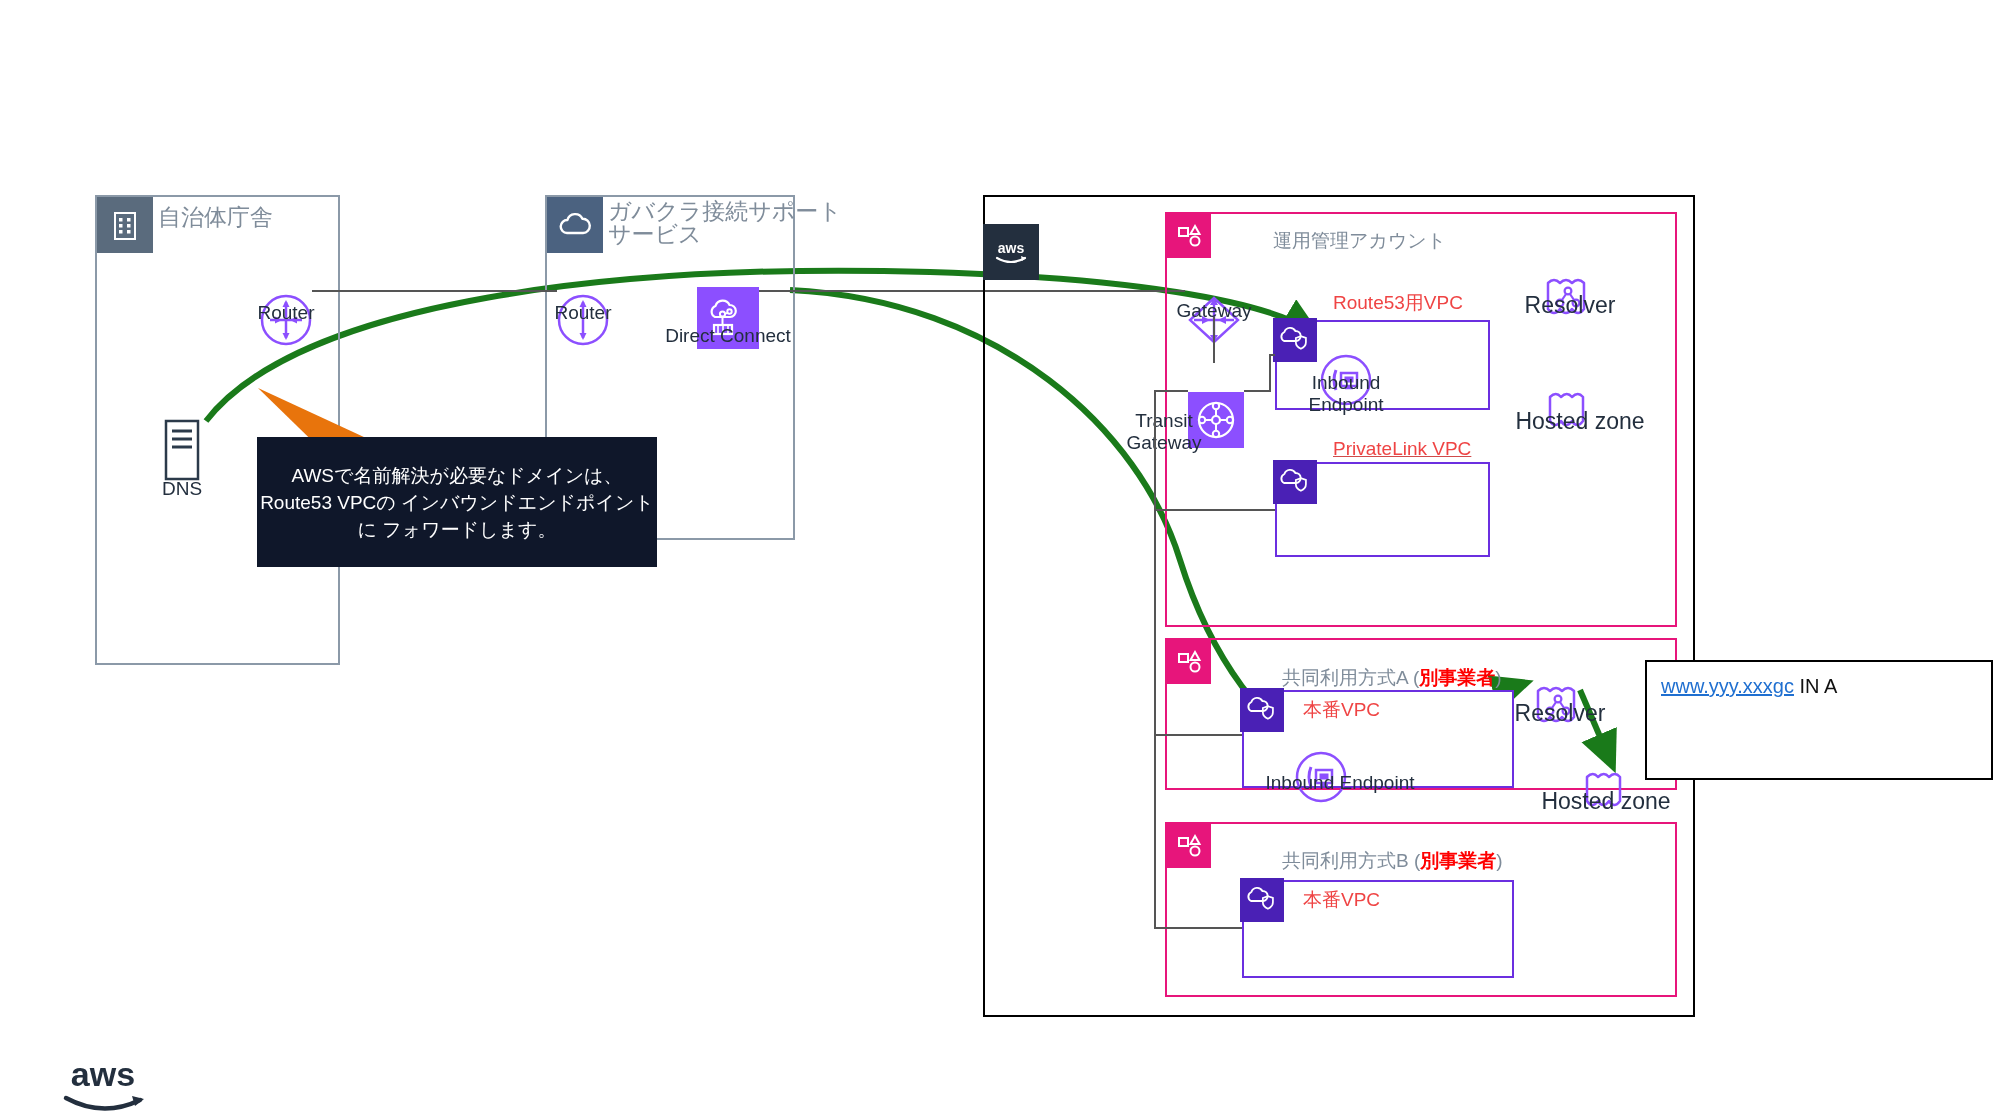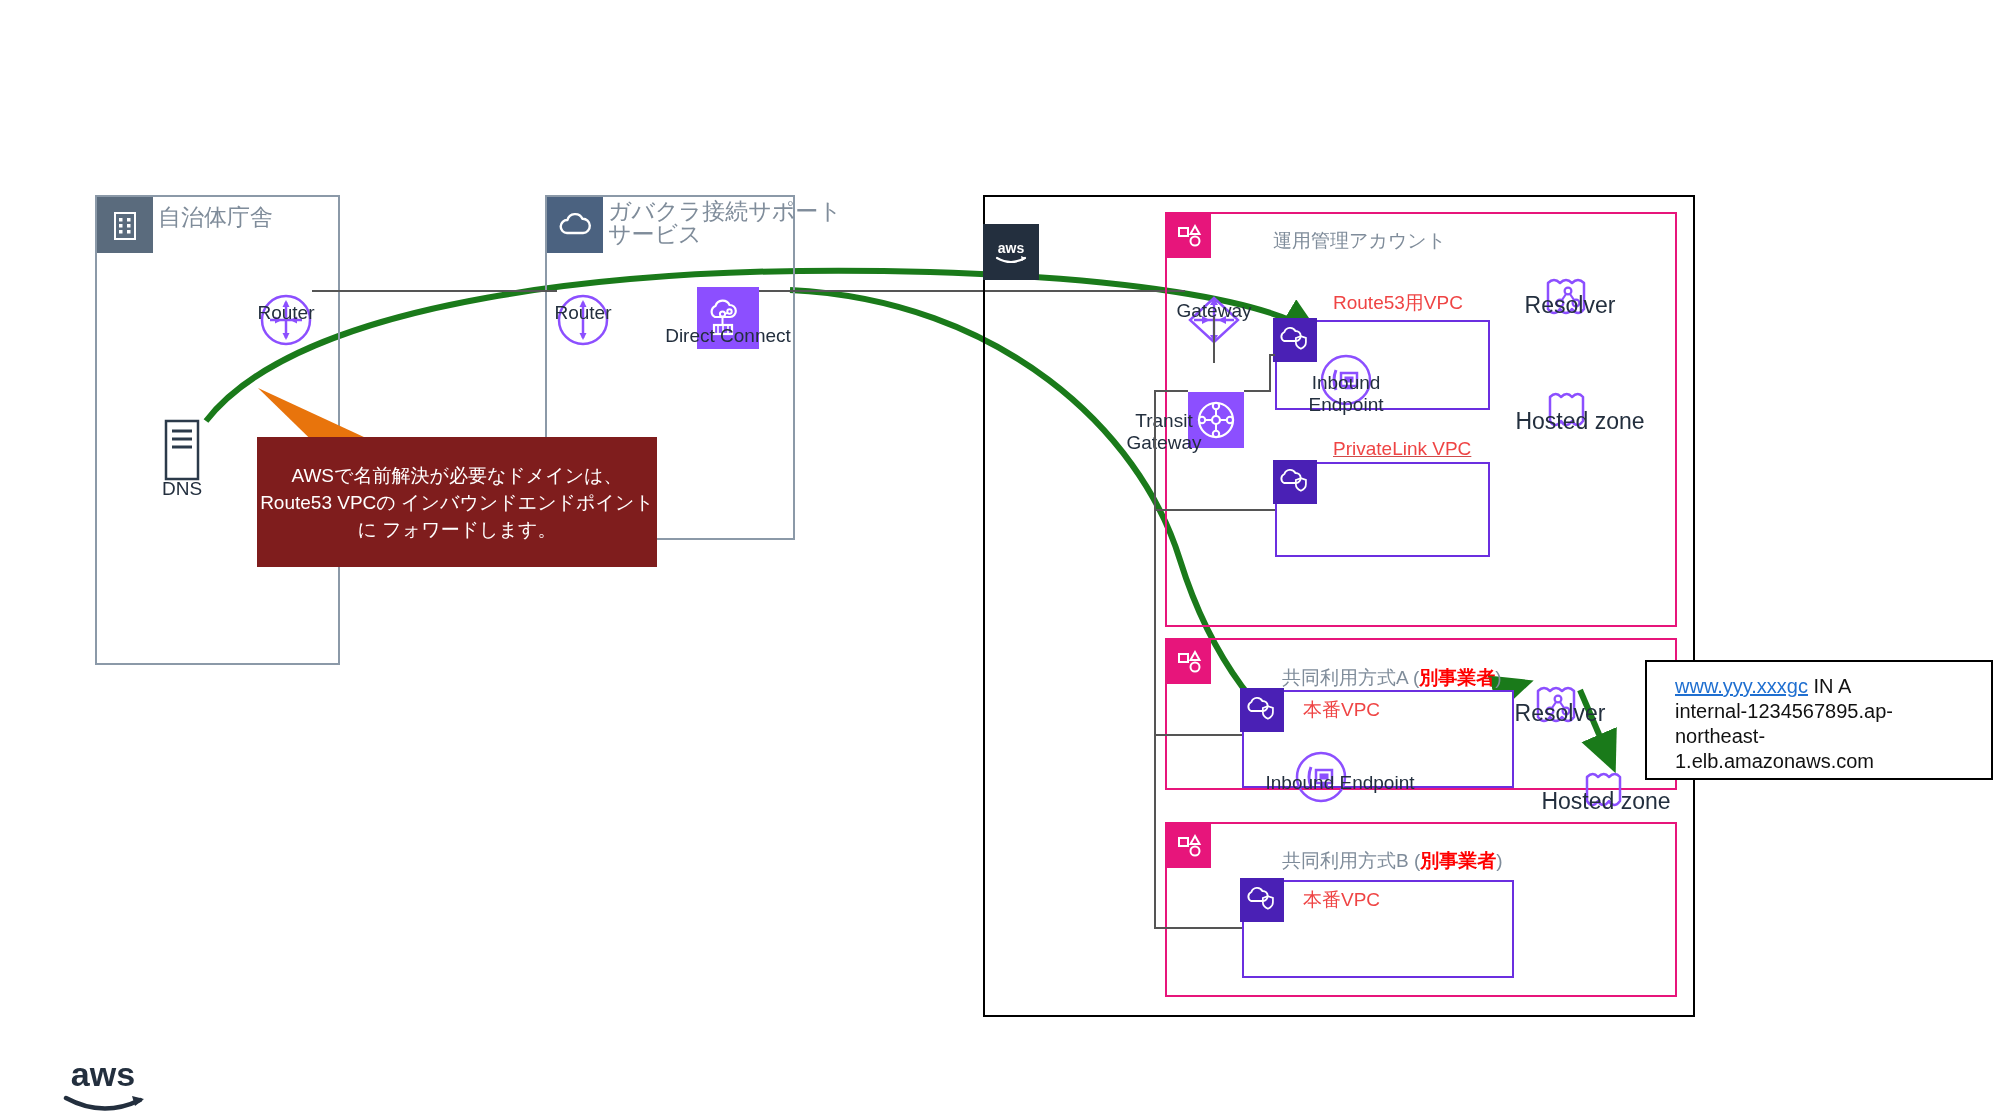--- a/index.html
+++ b/index.html
@@ -14,24 +14,24 @@
   .acct-ico{position:absolute;left:0;top:0;width:44px;height:44px;background:#e7157b;display:flex;align-items:center;justify-content:center;}
   .acct-title{position:absolute;color:#7f8c9a;font-size:19px;white-space:nowrap;}
   .acct-title b{color:#ff0000;font-weight:bold;}
   .vpc{position:absolute;box-sizing:border-box;border:2px solid #6b2fe0;background:#fff;}
   .vpc-ico{position:absolute;left:-2px;top:-2px;width:44px;height:44px;background:#4a20b5;display:flex;align-items:center;justify-content:center;}
   .vpc-title{position:absolute;color:#ef4444;font-size:19px;white-space:nowrap;}
   .vpc-title.ul{text-decoration:underline;text-decoration-color:#d04a4a;}
   .lbl{position:absolute;font-size:19px;line-height:22px;color:#232f3e;text-align:center;white-space:pre-line;}
   .lbl-lg{position:absolute;font-size:23px;line-height:26px;color:#232f3e;text-align:center;white-space:nowrap;}
   .ico-sq{position:absolute;display:flex;align-items:center;justify-content:center;margin-top:29px;}
-  .callout{position:absolute;background:#7f1d1d;color:#ffffff;font-size:19px;line-height:27px;
+  .callout{position:absolute;background:#0f172a;color:#ffffff;font-size:19px;line-height:27px;
            text-align:center;display:flex;align-items:center;justify-content:center;}
   .dnsbox{position:absolute;box-sizing:border-box;border:2px solid #000;background:#fff;
-          font-size:20px;line-height:25px;color:#111;padding:12px 28px;}
+          font-size:20px;line-height:25px;color:#111;padding:12px 14px;}
   .dnsbox a{color:#1f6fd0;text-decoration:underline;}
   svg{overflow:visible;}
 </style>
 </head>
 <body>
 
 <svg class="abs" style="left:0;top:0;width:1994px;height:1120px;pointer-events:none;">
   <defs>
     <marker id="grnArrow" markerWidth="7" markerHeight="7" refX="4.6" refY="3.2" orient="auto">
       <path d="M0,0 L7,3.2 L0,6.4 z" fill="#1a7a1a"></path>
@@ -304,21 +304,20 @@
 <svg class="abs" style="left:0;top:0;width:1994px;height:1120px;pointer-events:none;">
   <line x1="1214" y1="317" x2="1214" y2="363" stroke="#555" stroke-width="2"></line>
   <polyline points="1244,391 1270,391 1270,355 1275,355" fill="none" stroke="#555" stroke-width="2"></polyline>
   <polyline points="1188,391 1155,391 1155,510 1275,510" fill="none" stroke="#555" stroke-width="2"></polyline>
   <polyline points="1155,510 1155,735 1242,735" fill="none" stroke="#555" stroke-width="2"></polyline>
   <polyline points="1155,735 1155,928 1242,928" fill="none" stroke="#555" stroke-width="2"></polyline>
 </svg>
 
 <div class="dnsbox" style="left:1645px;top:660px;width:348px;height:120px;">
   <a href="#">www.yyy.xxxgc</a><span> IN A</span><br>
-  <span>internal-1234567895.ap-northeast-1.elb.amazonaws.com</span>
 </div>
 
 <div class="ico-sq" style="left:48px;top:1025px;width:110px;height:62px;">
   <svg width="110" height="62" viewBox="0 0 110 62">
     <text x="55" y="32" text-anchor="middle" font-family="Liberation Sans, sans-serif" font-size="34" font-weight="bold" fill="#232f3e">aws</text>
     <path d="M18,44 q37,20 74,2" fill="none" stroke="#232f3e" stroke-width="4.5" stroke-linecap="round"></path>
     <path d="M84,42 l12,3 l-9,7" fill="#232f3e"></path>
   </svg>
 </div>
 

